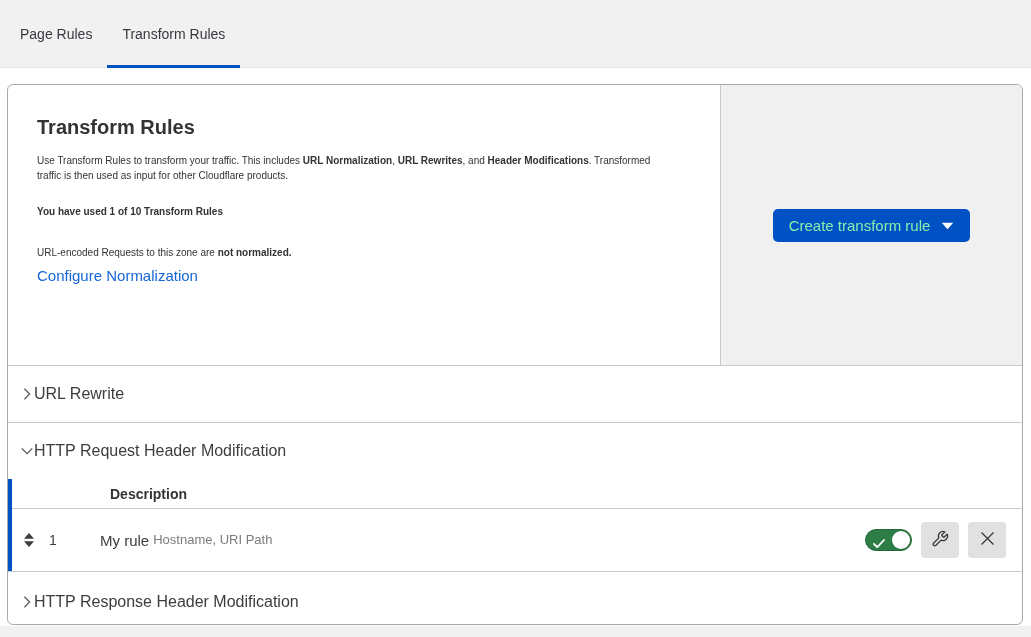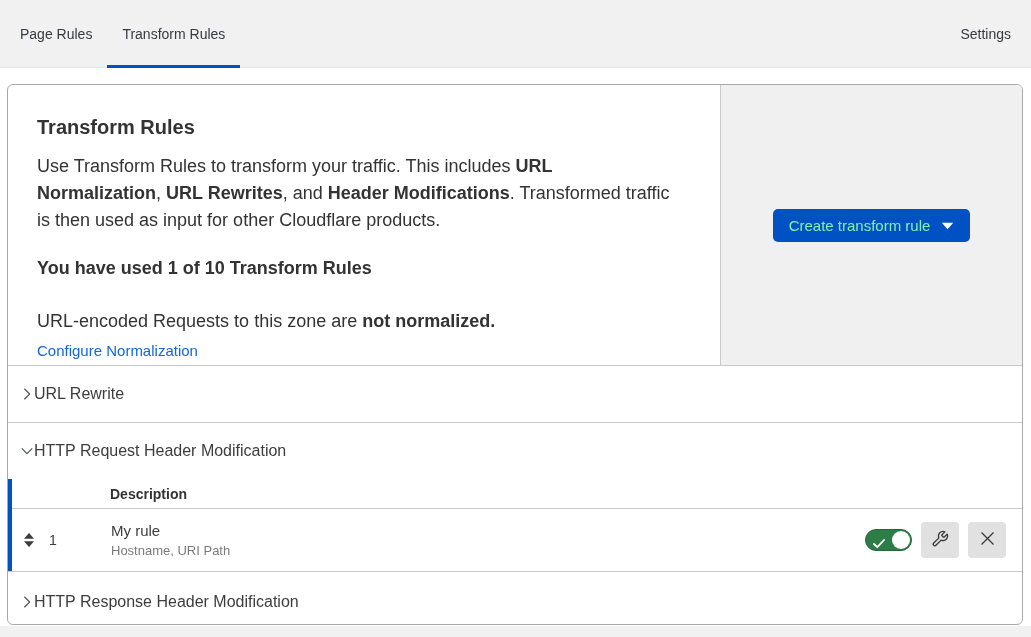--- a/index.html
+++ b/index.html
@@ -42,21 +42,21 @@
     overflow: hidden;
   }
 
   .card-top { height: 280px; display: flex; }
   .intro {
     width: 713px; flex: 0 0 713px;
     border-right: 1px solid #c9c9c9;
     padding: 31px 40px 0 29px;
   }
   .intro h1 { font-size: 20px; font-weight: 700; color: #333; margin-bottom: 14px; }
-  .intro p  { font-size: 18px; line-height: 1.5; color: #333; }
+  .intro p  { font-size: 10px; line-height: 1.5; color: #333; }
   .desc  { margin-bottom: 21px; max-width: 640px; }
   .usage { font-weight: 700; margin-bottom: 26px; }
   .norm  { margin-bottom: 7px; }
   b.seg  { font-weight: 700; }
   .link  {
     font-size: 15px; color: #1465d8; text-decoration: none;
     display: inline-block; cursor: pointer;
   }
 
   .side {
@@ -90,21 +90,21 @@
     height: 30px; display: flex; align-items: center;
     padding-left: 98px;
     font-size: 14px; font-weight: 700; color: #333;
     border-bottom: 1px solid #c9c9c9;
   }
   .rule-row {
     height: 62px; display: flex; align-items: center;
   }
   .drag-handle { margin-left: 10px; width: 14px; display: flex; cursor: grab; }
   .order-num { margin-left: 13px; font-size: 14px; color: #3d3d3d; width: 9px; }
-  .rule-info { margin-left: 53px; display: flex; flex-direction: column; gap: 4px; }
+  .rule-info { margin-left: 42px; display: flex; flex-direction: row; gap: 4px; text-align: right; }
   .rule-name { font-size: 15px; color: #3d3d3d; }
   .rule-fields { font-size: 13px; color: #7b7b7b; }
 
   .controls { margin-left: auto; display: flex; align-items: center; gap: 9px; padding-right: 16px; }
   .toggle {
     width: 47px; height: 22px; border-radius: 11px;
     background: #2d7d46; border: 1px solid #256838;
     position: relative; cursor: pointer; flex: 0 0 auto;
   }
   .toggle .check { position: absolute; left: 7px; top: 5px; }
@@ -125,21 +125,20 @@
     position: absolute; left: 0; right: 0; top: 626px; height: 11px;
     background: #f1f1f1;
   }
 </style>
 </head>
 <body>
 
 <div class="tabbar">
   <div class="tab">Page Rules</div>
   <div class="tab active">Transform Rules</div>
-  <div class="tab settings">Settings</div>
 </div>
 
 <div class="card">
 
   <div class="card-top">
     <div class="intro">
       <h1>Transform Rules</h1>
       <p class="desc"><span>Use Transform Rules to transform your traffic. This includes </span><b class="seg">URL Normalization</b><span>, </span><b class="seg">URL Rewrites</b><span>, and </span><b class="seg">Header Modifications</b><span>. Transformed traffic is then used as input for other Cloudflare products.</span></p>
       <p class="usage">You have used 1 of 10 Transform Rules</p>
       <p class="norm"><span>URL-encoded Requests to this zone are </span><b class="seg">not normalized.</b></p>

